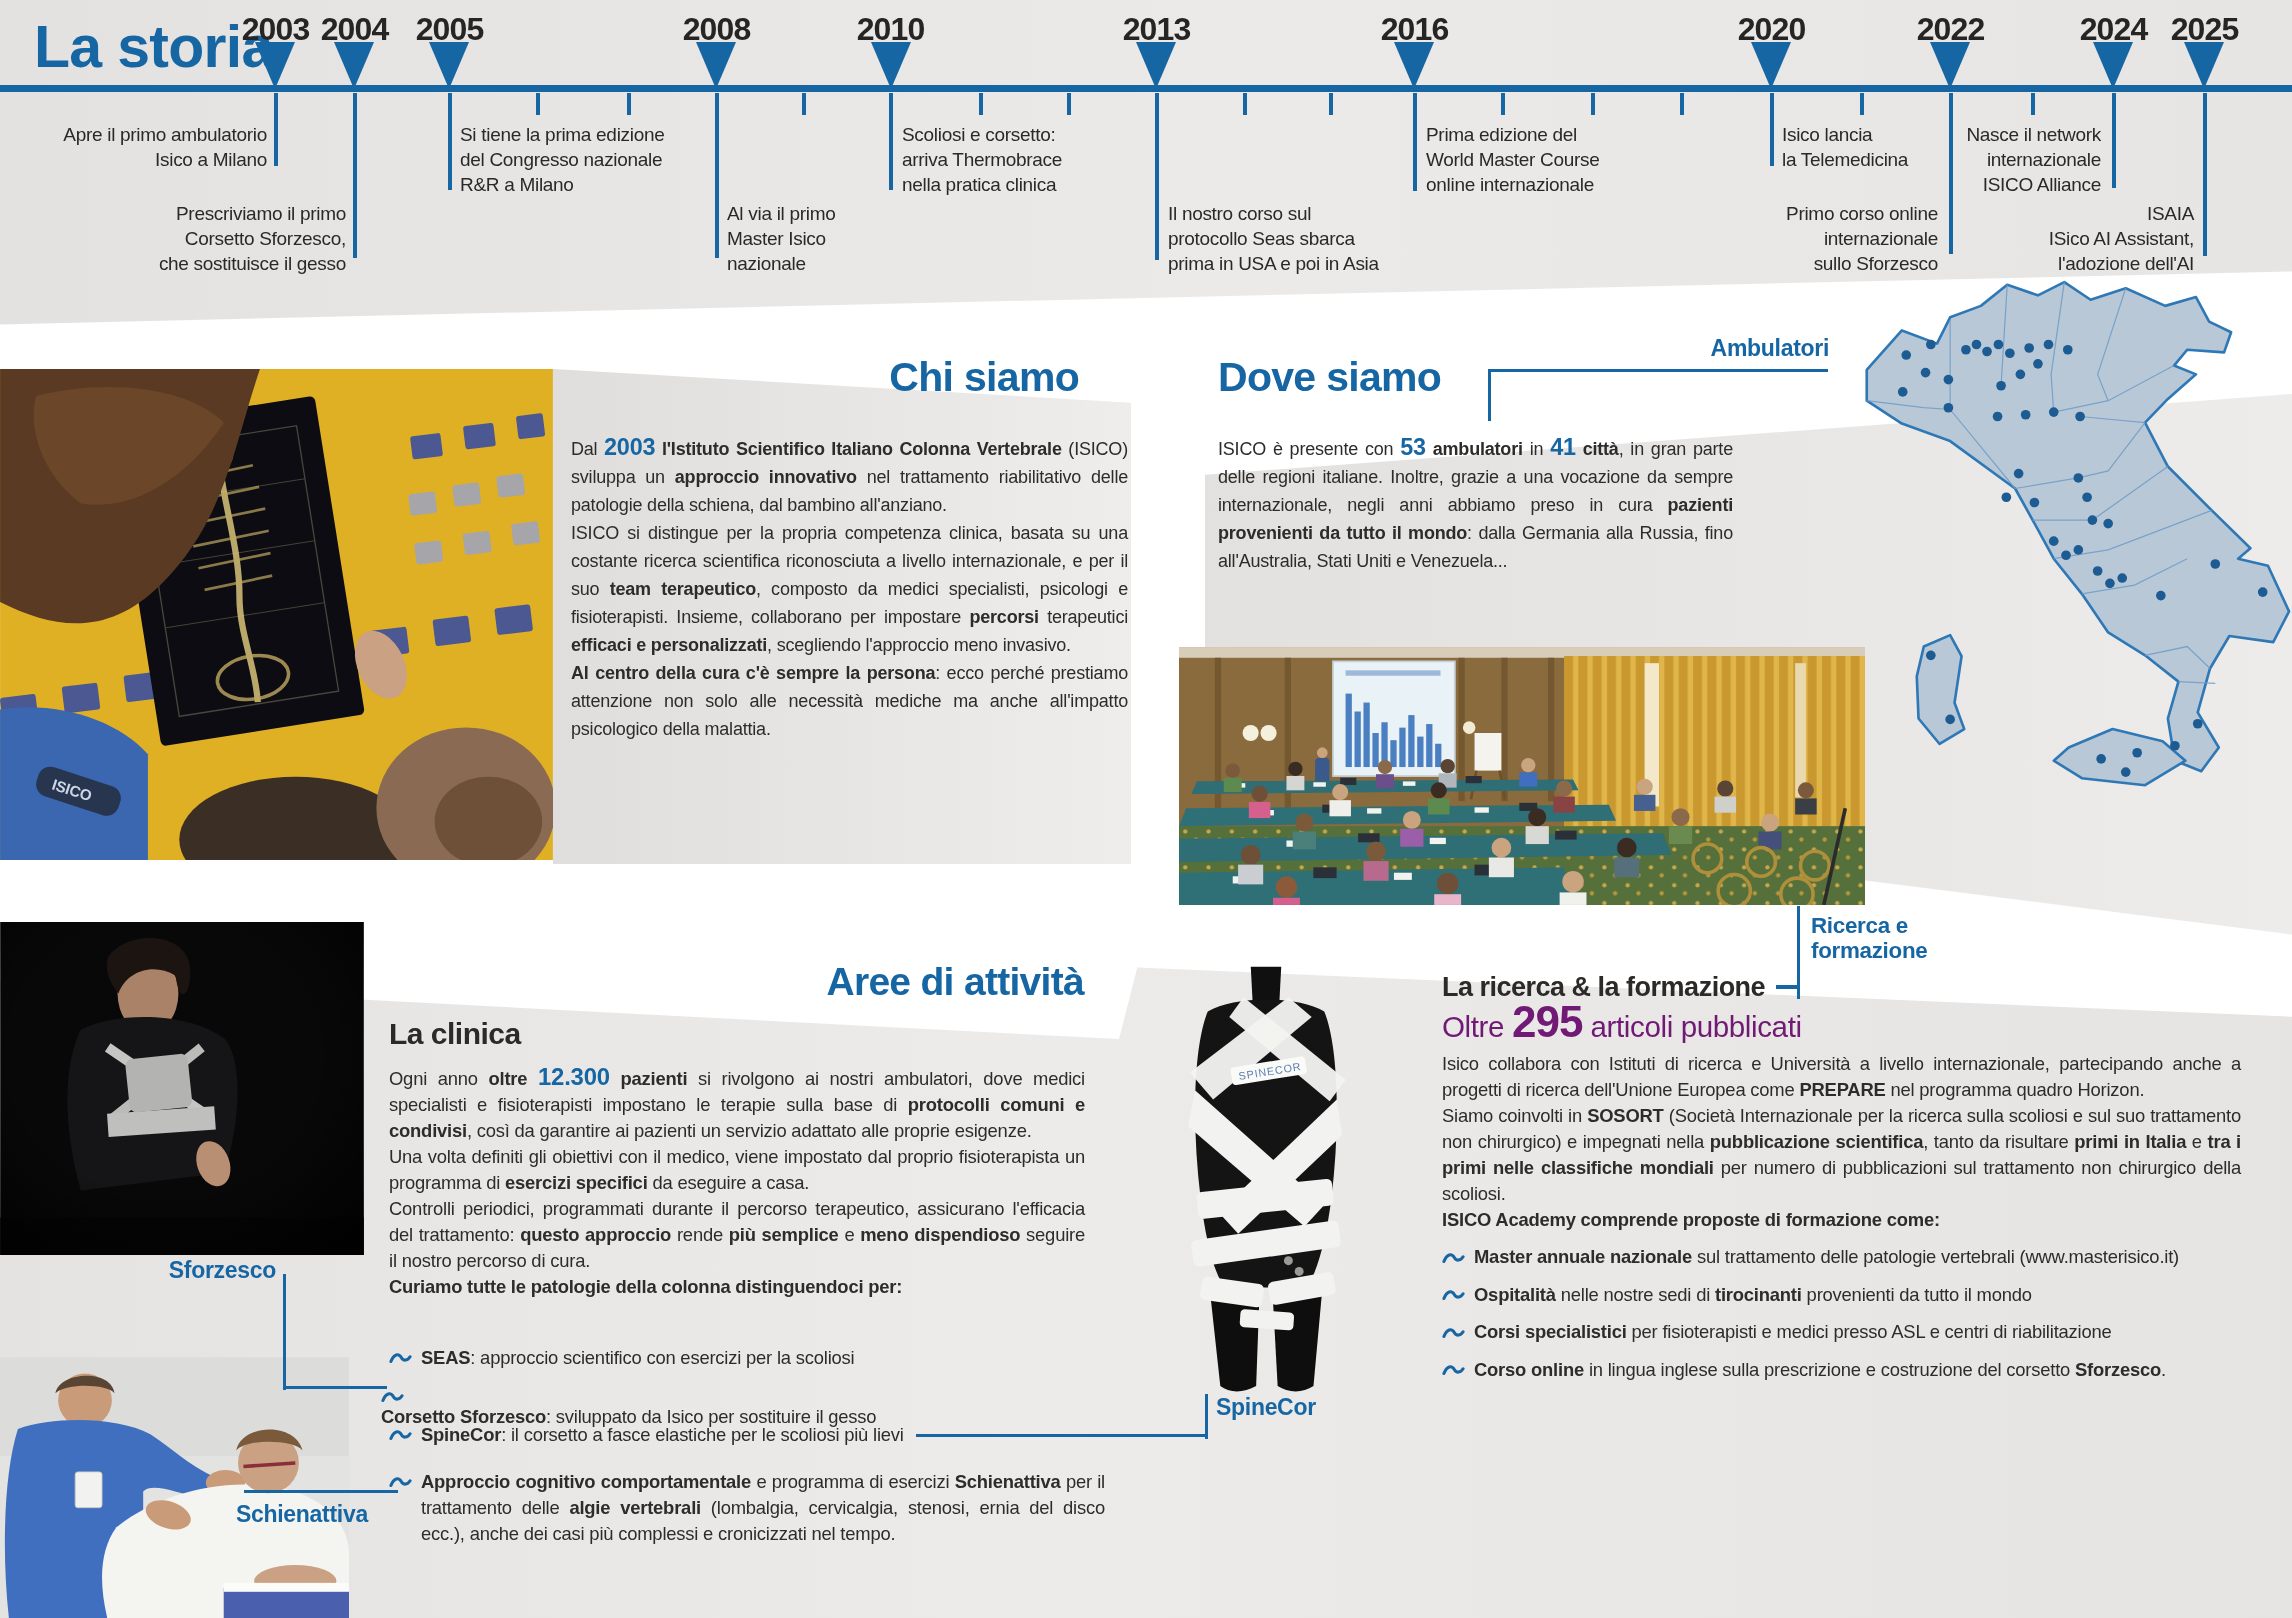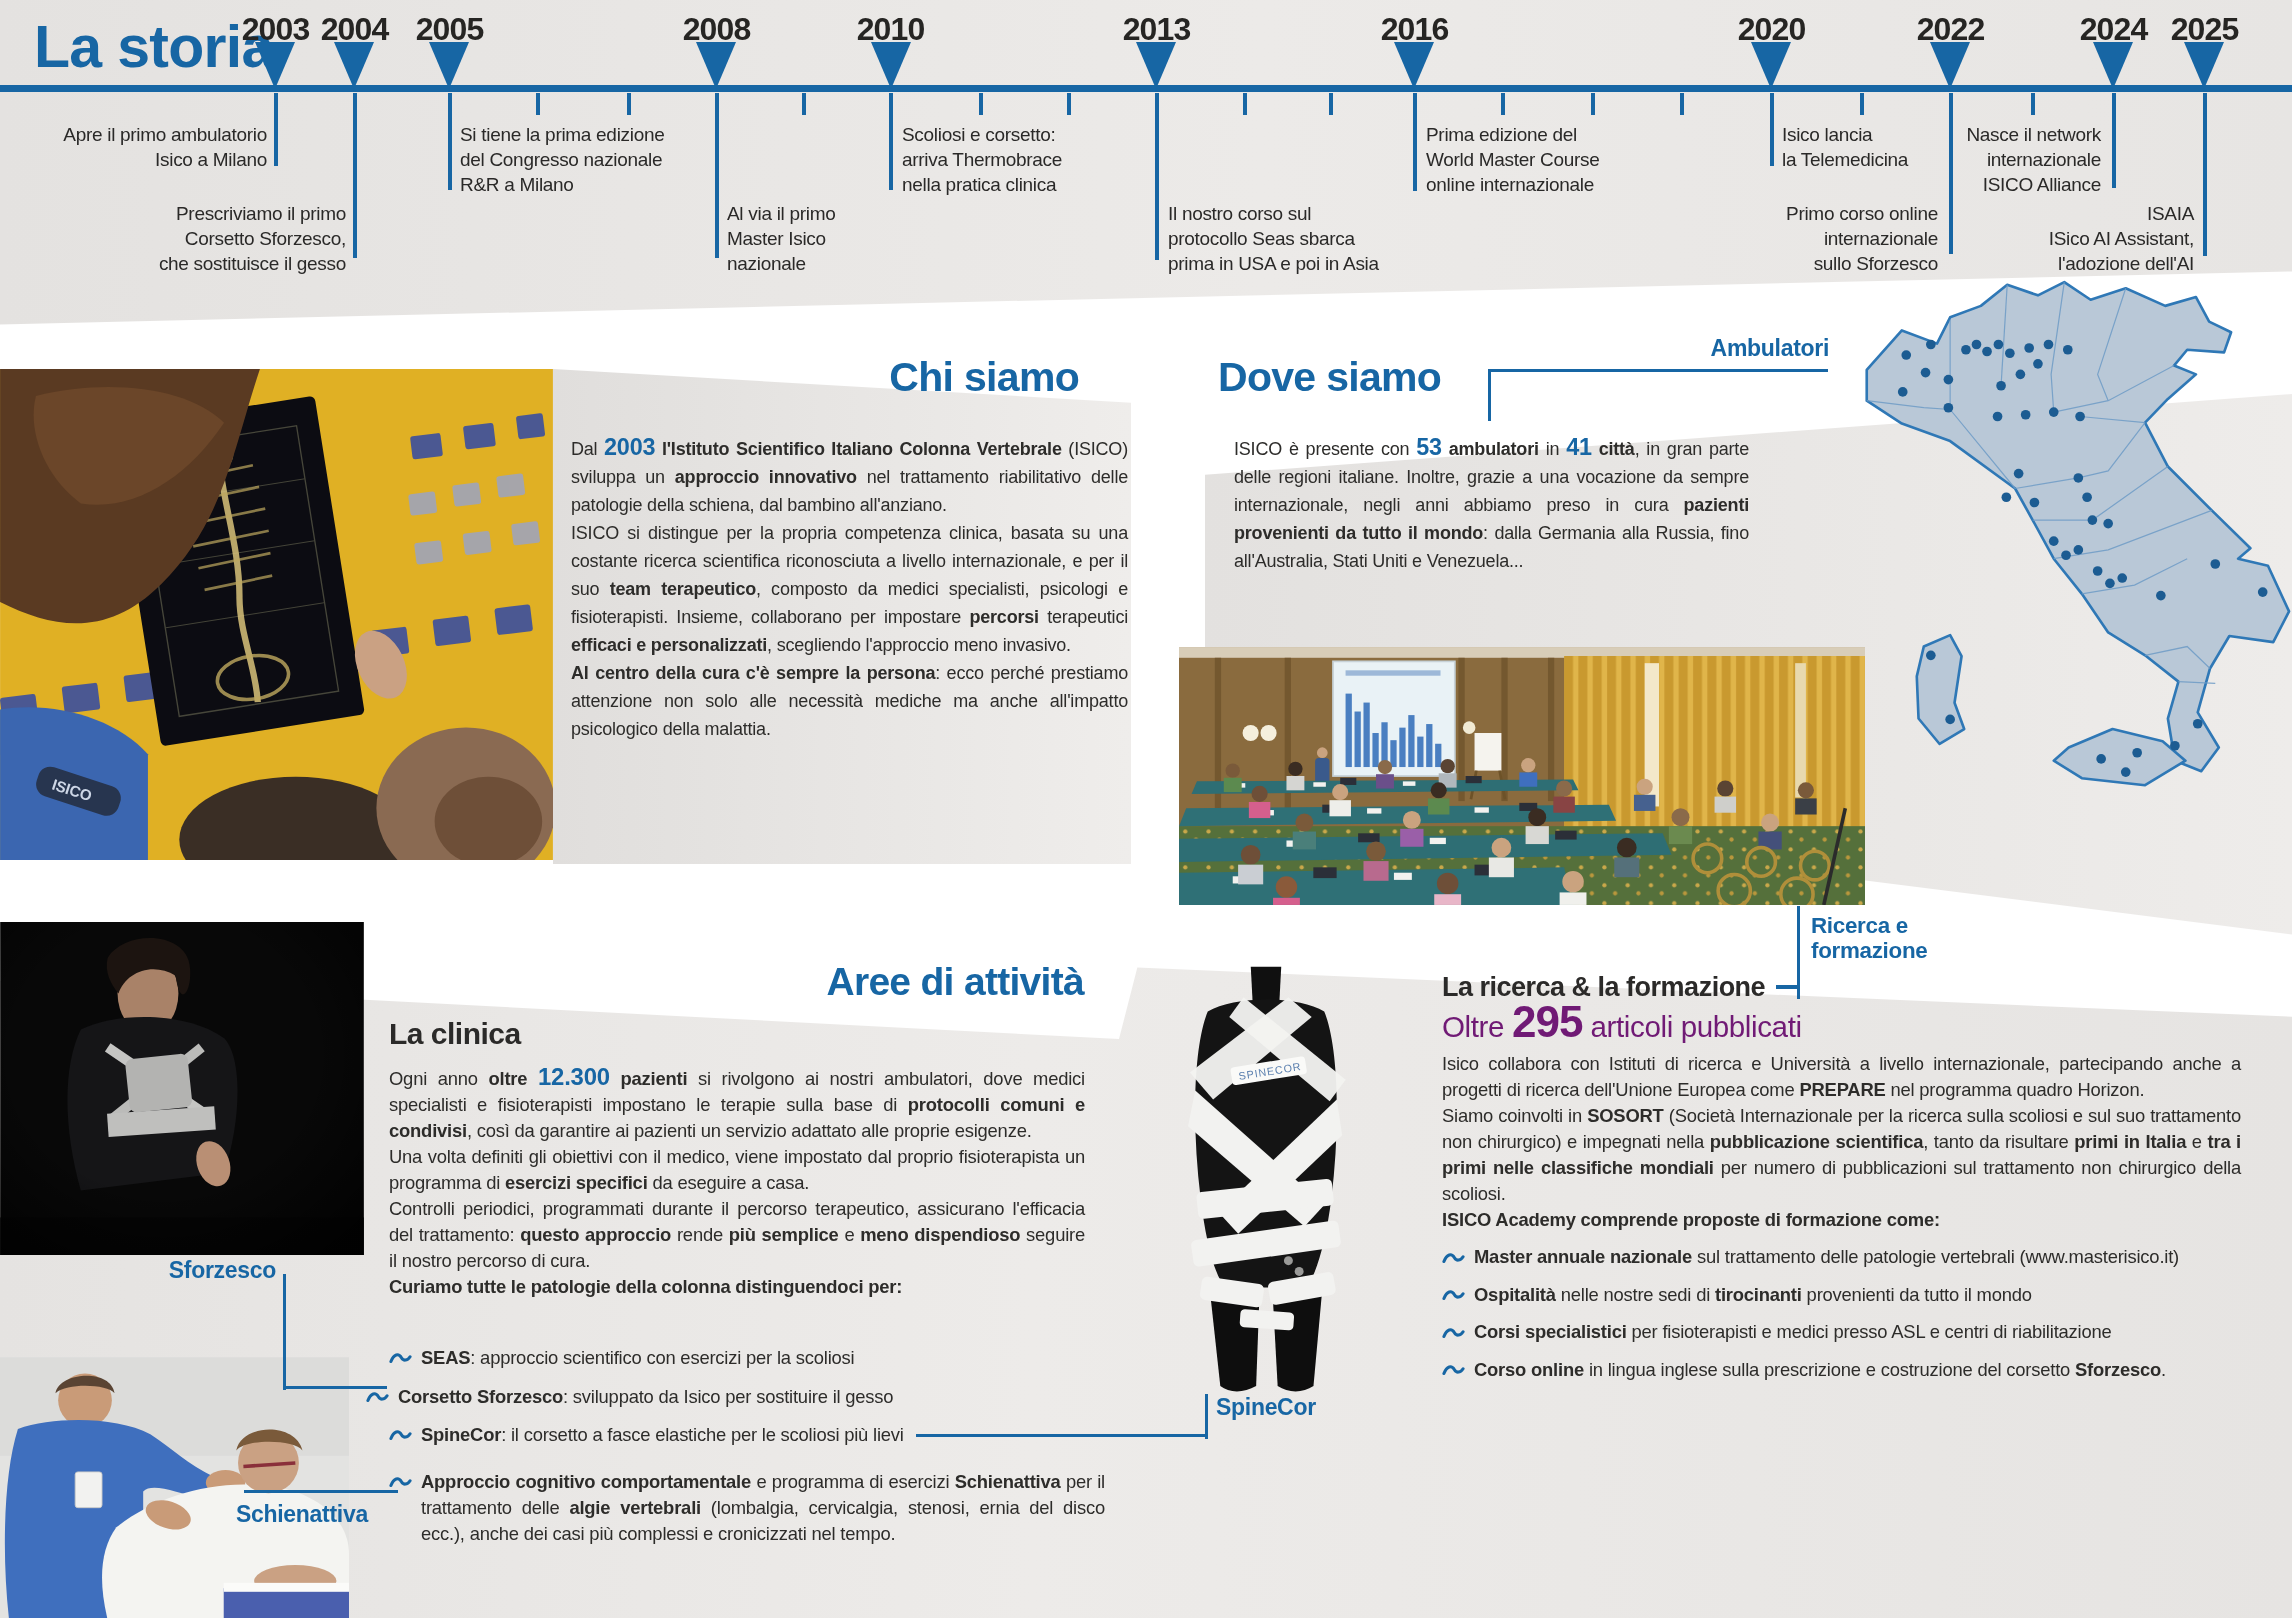--- a/index.html
+++ b/index.html
@@ -445,21 +445,21 @@
   </div>
 
   <div class="abs ttl-blue" style="right:1214px;top:354px;font-size:41px;">Chi siamo</div>
   <div id="chi-body" class="abs body-txt" style="left:571px;top:433px;width:557px;">
       <div class="para"><span>Dal </span><span class="seg-bigblue">2003</span><span> </span><span class="seg-b">l'Istituto Scientifico Italiano Colonna Vertebrale</span><span> (ISICO) sviluppa un </span><span class="seg-b">approccio innovativo</span><span> nel trattamento riabilitativo delle patologie della schiena, dal bambino all'anziano.</span></div>
       <div class="para"><span>ISICO si distingue per la propria competenza clinica, basata su una costante ricerca scientifica riconosciuta a livello internazionale, e per il suo </span><span class="seg-b">team terapeutico</span><span>, composto da medici specialisti, psicologi e fisioterapisti. Insieme,  collaborano per impostare </span><span class="seg-b">percorsi</span><span> terapeutici </span><span class="seg-b">efficaci e personalizzati</span><span>, scegliendo l'approccio meno invasivo.</span></div>
       <div class="para"><span class="seg-b">Al centro della cura c'è sempre la persona</span><span>: ecco perché prestiamo attenzione non solo alle necessità mediche ma anche all'impatto psicologico della malattia.</span></div>
     </div>
 
   <div class="abs ttl-blue" style="left:1218px;top:354px;font-size:41px;">Dove siamo</div>
-  <div id="dove-body" class="abs body-txt" style="left:1218px;top:433px;width:515px;margin-left:16px;">
+  <div id="dove-body" class="abs body-txt" style="left:1218px;top:433px;width:515px;">
       <div class="para"><span>ISICO è presente con </span><span class="seg-bigblue">53</span><span> </span><span class="seg-b">ambulatori</span><span> in </span><span class="seg-bigblue">41</span><span> </span><span class="seg-b">città</span><span>, in gran parte delle regioni italiane. Inoltre, grazie a una vocazione da sempre internazionale, negli anni abbiamo preso in cura </span><span class="seg-b">pazienti provenienti da tutto il mondo</span><span>: dalla Germania alla Russia, fino all'Australia, Stati Uniti e Venezuela...</span></div>
     </div>
 
   <div class="abs vline" style="left:1488px;top:369px;height:52px;"></div>
   <div class="abs hline" style="left:1488px;top:369px;width:340px;"></div>
   <div class="abs lbl" style="right:464px;top:335px;">Ambulatori</div>
 
   <div class="abs" style="left:1818px;top:269px;width:475px;height:518px;">
     <svg width="475" height="518" viewBox="0 0 540 590">
       <g fill="#b9c8d7" stroke="#2f78b6" stroke-width="3" stroke-linejoin="round">
@@ -547,21 +547,21 @@
     </div>
 
   <div class="abs bullet" style="left:389px;top:1345px;width:734px;">
       <span class="gl">
         <svg viewBox="0 0 24 14" width="23" height="13.4">
           <path d="M2,11 C5,3 10,2 13,7 C15,10.5 19,10.5 22,6" fill="none" stroke="#1766a4" stroke-width="3.2" stroke-linecap="round"></path>
         </svg>
       </span>
       <span class="bt"><span class="seg-b">SEAS</span><span>: approccio scientifico con esercizi per la scoliosi</span></span>
     </div>
-  <div class="abs bullet" style="left:366px;top:1384px;width:734px;">
+  <div class="abs bullet" style="left:381px;top:1384px;width:734px;flex-direction:column;">
       <span class="gl">
         <svg viewBox="0 0 24 14" width="23" height="13.4">
           <path d="M2,11 C5,3 10,2 13,7 C15,10.5 19,10.5 22,6" fill="none" stroke="#1766a4" stroke-width="3.2" stroke-linecap="round"></path>
         </svg>
       </span>
       <span class="bt"><span class="seg-b">Corsetto Sforzesco</span><span>: sviluppato da Isico per sostituire il gesso</span></span>
     </div>
   <div class="abs bullet" style="left:389px;top:1422px;width:818px;">
       <span class="gl">
         <svg viewBox="0 0 24 14" width="23" height="13.4">

